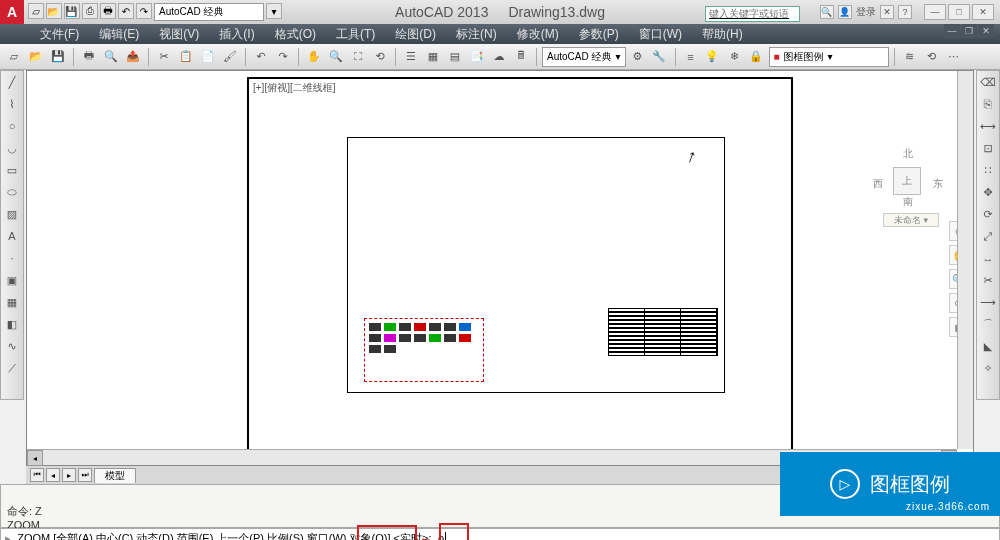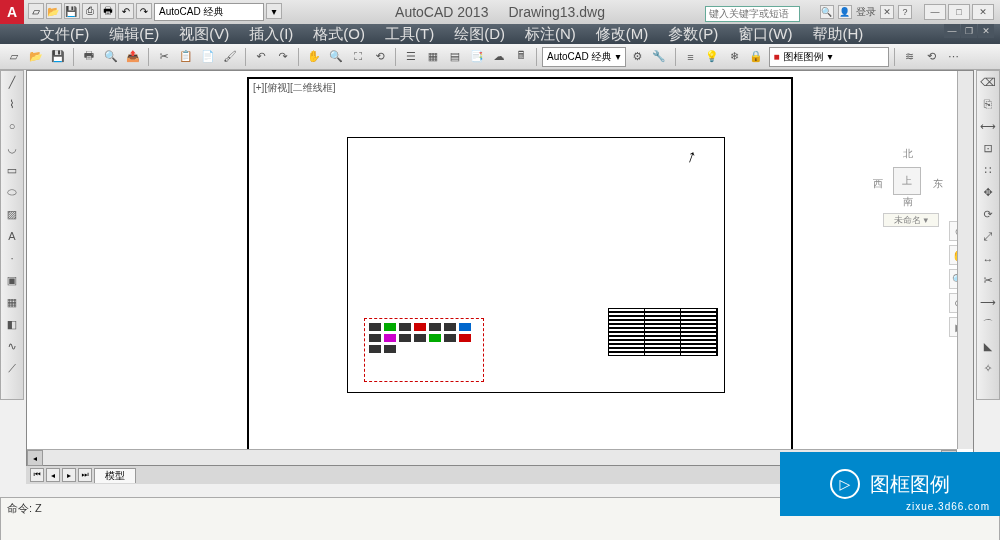--- a/index.html
+++ b/index.html
@@ -5,28 +5,28 @@
 * { margin: 0; padding: 0; box-sizing: border-box; font-family: "Microsoft YaHei", Arial, sans-serif; }
 body { width: 1000px; height: 540px; background: #f0f0f0; overflow: hidden; position: relative; }
 
 .titlebar { height: 24px; background: linear-gradient(#e8e8e8, #d0d0d0); display: flex; align-items: center; position: relative; }
 .app-logo { width: 24px; height: 24px; background: #d02030; color: #fff; display: flex; align-items: center; justify-content: center; font-weight: bold; font-size: 14px; }
 .qat { display: flex; gap: 2px; padding: 0 4px; }
 .qat-btn { width: 16px; height: 16px; background: #e8e8e8; border: 1px solid #aaa; font-size: 10px; display: flex; align-items: center; justify-content: center; cursor: pointer; }
 .qat-search { width: 110px; height: 18px; border: 1px solid #999; background: #fff; font-size: 10px; padding: 0 4px; }
 .title-text { position: absolute; left: 50%; transform: translateX(-50%); font-size: 14px; color: #555; display: flex; gap: 20px; }
 .title-search { position: absolute; right: 200px; top: 3px; }
-.title-search input { width: 95px; height: 16px; border: 1px solid #6a9; font-size: 10px; padding: 0 3px; }
+.title-search input { width: 95px; height: 16px; border: 1px solid #6a9; font-size: 10px; padding: 0 3px; text-decoration: underline; }
 .title-right { position: absolute; right: 6px; display: flex; gap: 4px; align-items: center; font-size: 10px; color: #555; }
 .title-right .btn { width: 14px; height: 14px; border: 1px solid #aaa; background: #eee; font-size: 9px; display: flex; align-items: center; justify-content: center; }
 .win-ctrl { display: flex; gap: 2px; margin-left: 8px; }
 .win-ctrl div { width: 22px; height: 16px; border: 1px solid #aaa; background: #eee; font-size: 9px; display: flex; align-items: center; justify-content: center; cursor: pointer; }
 
 .menubar { height: 20px; background: linear-gradient(#5a6570, #3a4550); display: flex; padding: 0 30px; }
-.menu-item { color: #e0e0e0; font-size: 15px; padding: 0 10px; line-height: 20px; cursor: pointer; text-align: center; }
+.menu-item { color: #e0e0e0; font-size: 12px; padding: 0 10px; line-height: 20px; cursor: pointer; text-align: center; }
 .mdi-ctrl { position: absolute; right: 6px; display: flex; gap: 1px; }
 .mdi-ctrl div { width: 16px; height: 14px; background: #4a5560; color: #ccc; font-size: 9px; display: flex; align-items: center; justify-content: center; cursor: pointer; }
 
 .toolbar { height: 26px; background: linear-gradient(#f5f5f5, #d8d8d8); border-bottom: 1px solid #aaa; display: flex; align-items: center; padding: 0 4px; gap: 2px; }
 .tb-btn { width: 20px; height: 20px; border: 1px solid transparent; display: flex; align-items: center; justify-content: center; font-size: 11px; cursor: pointer; color: #555; }
 .tb-sep { width: 1px; height: 18px; background: #aaa; margin: 0 3px; }
 .tb-drop { height: 20px; border: 1px solid #999; background: #fff; font-size: 10px; padding: 0 4px; display: flex; align-items: center; gap: 4px; }
 
 .workspace { position: relative; height: 396px; background: #fff; margin: 0 26px 0 26px; border: 1px solid #888; }
 .left-tools { position: absolute; left: 0; top: 70px; width: 24px; background: linear-gradient(90deg, #f0f0f0, #d8d8d8); border: 1px solid #aaa; display: flex; flex-direction: column; }
@@ -56,21 +56,21 @@
 .navbar div { width: 20px; height: 20px; border: 1px solid #ccc; background: #f8f8f8; font-size: 10px; display: flex; align-items: center; justify-content: center; color: #888; }
 
 .scrollbar-h { position: absolute; bottom: 0; left: 0; right: 16px; height: 16px; background: #e8e8e8; border-top: 1px solid #aaa; display: flex; }
 .scrollbar-v { position: absolute; right: 0; top: 0; bottom: 16px; width: 16px; background: #e8e8e8; border-left: 1px solid #aaa; }
 .sb-btn { width: 16px; height: 16px; background: #d0d0d0; border: 1px solid #999; font-size: 8px; display: flex; align-items: center; justify-content: center; }
 
 .tabs { height: 18px; background: #d8d8d8; display: flex; align-items: center; padding: 0 4px; font-size: 10px; margin: 0 26px; }
 .tab-btn { width: 14px; height: 14px; border: 1px solid #999; background: #eee; margin-right: 2px; font-size: 8px; display: flex; align-items: center; justify-content: center; cursor: pointer; }
 .tab { padding: 0 10px; background: #f8f8f8; border: 1px solid #999; border-bottom: none; cursor: pointer; }
 
-.cmdwin { height: 44px; background: #f5f5f2; border: 1px solid #aaa; margin: 13px 0px; padding: 3px 6px; font-size: 11px; font-family: Consolas, monospace; color: #333; line-height: 14px; }
+.cmdwin { height: 44px; background: #f5f5f2; border: 1px solid #aaa; margin: 0 0px; padding: 19px 6px; font-size: 11px; font-family: Consolas, monospace; color: #333; line-height: 14px; }
 .cmdinput-row { height: 20px; background: #fff; border: 1px solid #aaa; display: flex; align-items: center; padding: 0 4px; font-size: 11px; font-family: Consolas, monospace; position: relative; }
 .cmd-highlight-1 { position: absolute; border: 2px solid #d02020; pointer-events: none; }
 .cmd-arrow { position: absolute; color: #d02020; font-size: 14px; }
 
 .watermark { position: absolute; right: 0; bottom: 24px; width: 220px; height: 64px; background: #0088cc; color: #fff; display: flex; align-items: center; justify-content: center; font-size: 20px; gap: 10px; z-index: 100; }
 .watermark .play { width: 30px; height: 30px; border: 2px solid #fff; border-radius: 50%; display: flex; align-items: center; justify-content: center; font-size: 14px; }
 .watermark .sub { position: absolute; bottom: 4px; right: 10px; font-size: 10px; letter-spacing: 1px; }
 </style>
 </head>
 <body>
@@ -328,20 +328,21 @@
 <div class="tabs">
   <div class="tab-btn">⏮</div>
   <div class="tab-btn">◂</div>
   <div class="tab-btn">▸</div>
   <div class="tab-btn">⏭</div>
   <div class="tab">模型</div>
 </div>
 
 <div class="cmdwin">
   <div>命令: Z</div>
+  <div>ZOOM</div>
 </div>
 <div class="cmdinput-row">
   <span style="color:#888;">▸</span>&nbsp;
   <span>ZOOM [全部(A) 中心(C) 动态(D) 范围(E) 上一个(P) 比例(S) 窗口(W) 对象(O)] &lt;实时&gt;:</span>&nbsp;
   <span style="border-right:1px solid #000;padding-right:1px;">o</span>
   <div class="cmd-highlight-1" style="left:356px; top:-4px; width:60px; height:26px;"></div>
   <div class="cmd-highlight-1" style="left:438px; top:-6px; width:30px; height:28px;"></div>
   <div class="cmd-arrow" style="left:418px; top:0px;">←</div>
 </div>
 

